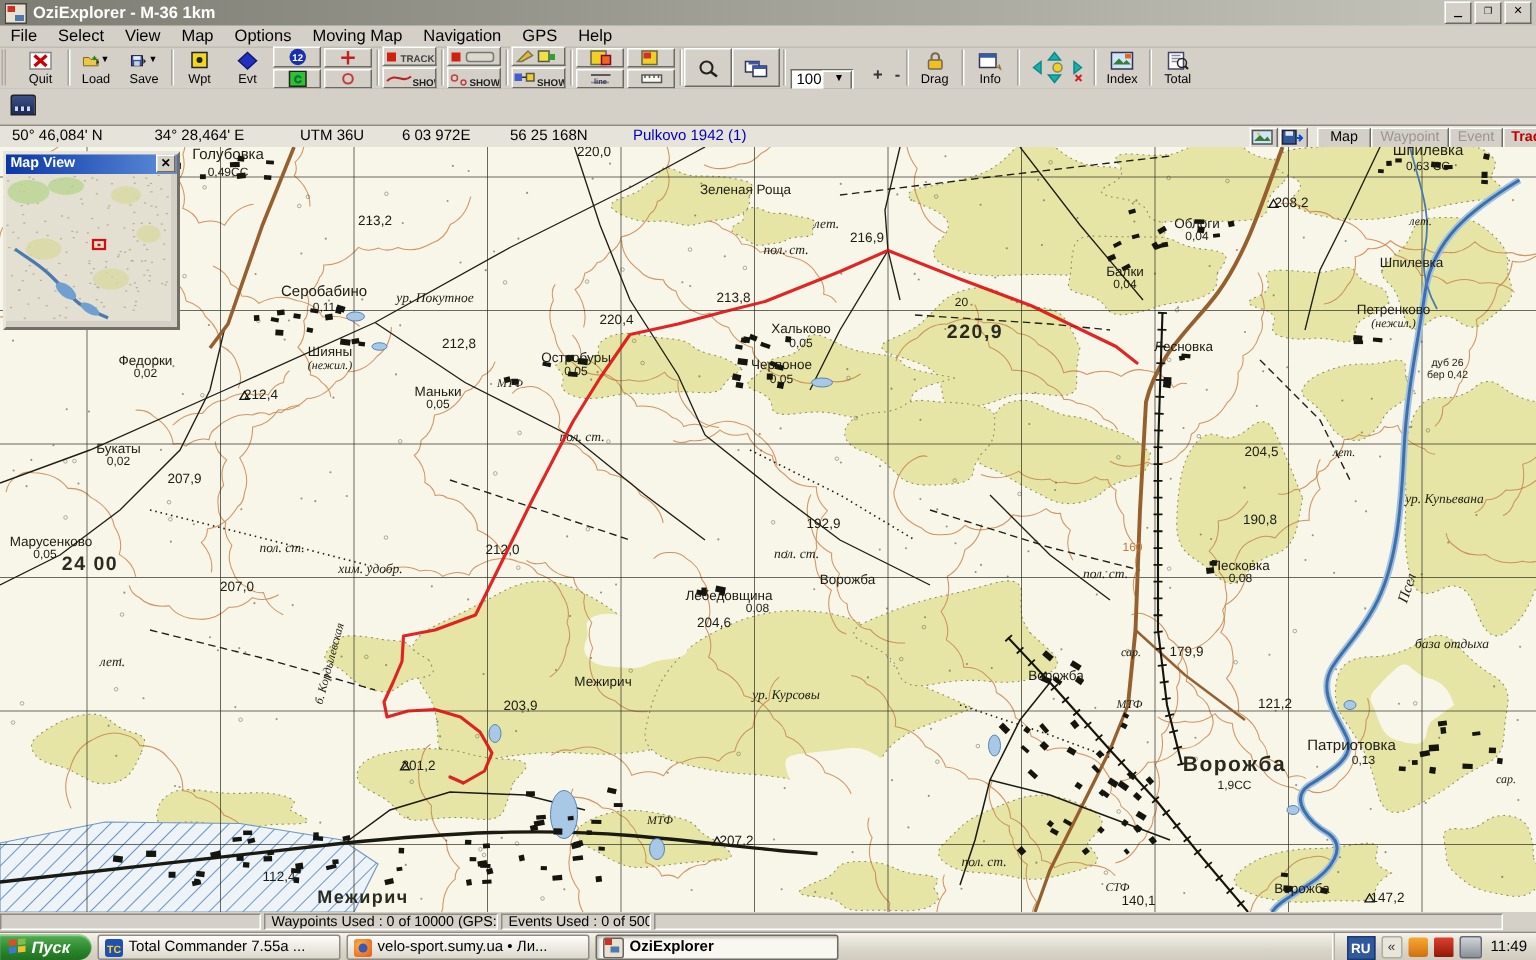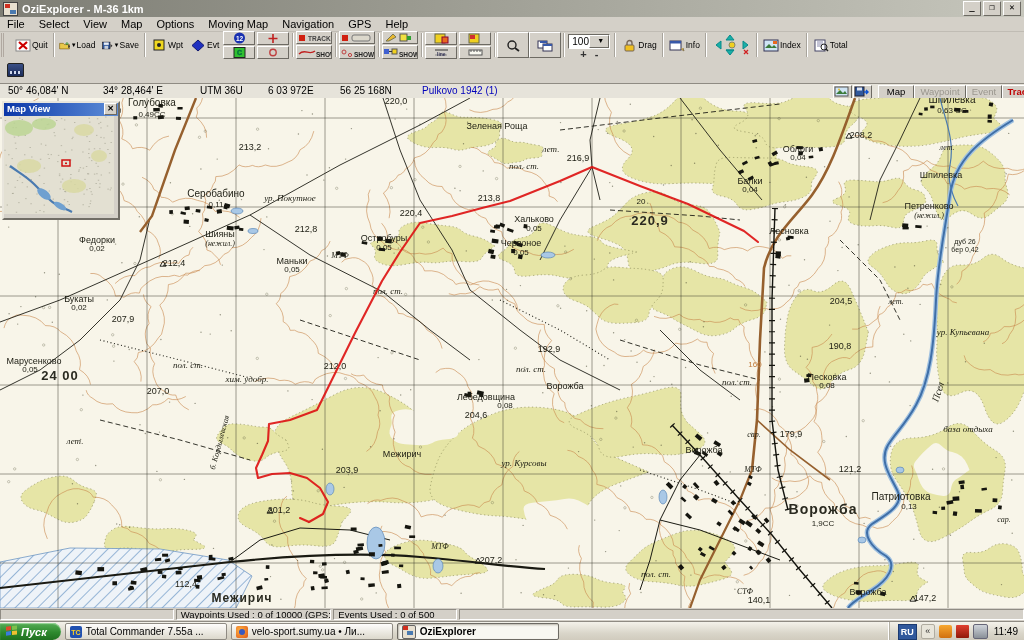--- a/index.html
+++ b/index.html
@@ -17,29 +17,29 @@
   .winbtn{width:16px;height:13px;background:#d4d0c8;border:1px solid;border-color:#fff #6d6a63 #6d6a63 #fff;
     font-size:9px;line-height:11px;text-align:center;color:#000;font-weight:bold;font-family:"DejaVu Sans Mono",monospace;}
   #menubar{position:absolute;left:0;top:17px;width:1024px;height:14px;display:flex;align-items:center;
     font-size:11px;color:#000;border-bottom:1px solid #c0bcb4;}
   .menuitem{padding:0 7px;}
   
   #toolbar{position:absolute;left:0;top:31px;width:1024px;height:28px;display:flex;align-items:stretch;
     border-bottom:1px solid #aaa69e;}
   .tb-handle{width:6px;margin:2px 1px;border-left:3px double #b0a8a0;}
   .tb-sep{width:1px;margin:2px 2px;background:#a8a49c;box-shadow:1px 0 0 #fff;}
-  .tb-btn{display:flex;flex-direction:row;align-items:center;justify-content:center;
+  .tb-btn{display:flex;flex-direction:column;align-items:center;justify-content:center;
     min-width:26px;padding:1px 2px;margin:1px 0;border:1px solid transparent;}
   .tb-btn.raised{border-color:#fff #6d6a63 #6d6a63 #fff;background:#d4d0c8;}
   .tb-btn .lbl{font-size:8.5px;color:#000;line-height:9px;margin-top:1px;white-space:nowrap;}
   .tb-ic{width:18px;height:13px;position:relative;display:flex;align-items:center;justify-content:center;}
   .tb-col{display:flex;flex-direction:column;justify-content:center;gap:1px;margin:1px 1px;}
   .tb-mini{height:12px;min-width:30px;display:flex;align-items:center;justify-content:center;gap:2px;
     border:1px solid;border-color:#fff #6d6a63 #6d6a63 #fff;background:#d4d0c8;font-size:7px;font-weight:bold;}
-  .zoombox{display:flex;flex-direction:column;justify-content:center;gap:1px;margin:15px 2px;}
+  .zoombox{display:flex;flex-direction:row;justify-content:center;gap:13px;margin:15px 2px;}
   .zoomsel{width:40px;height:13px;background:#fff;border:1px solid;border-color:#6d6a63 #fff #fff #6d6a63;
     font-size:10px;display:flex;align-items:center;}
   .zoomsel span{flex:1;padding-left:3px;color:#000;}
   .zoomsel .dd{width:13px;height:11px;background:#d4d0c8;border:1px solid;border-color:#fff #6d6a63 #6d6a63 #fff;
     font-size:7px;text-align:center;line-height:10px;}
   .pm{display:flex;gap:8px;justify-content:center;font-size:11px;font-weight:bold;color:#333;line-height:9px;}
   
   #subbar{position:absolute;left:0;top:59px;width:1024px;height:24px;background:#d4d0c8;border-bottom:1px solid #b8b4ac;}
   #minibar-icon{position:absolute;left:7px;top:4px;width:15px;height:12px;background:linear-gradient(#3a4f86,#1c2c5a);
     border:1px solid #222;border-radius:2px 2px 0 0;}
@@ -1325,21 +1325,21 @@
           <ellipse cx="56" cy="90" rx="7" ry="3" fill="#6fa0d0" transform="rotate(30 56 90)"></ellipse>
           <rect x="58" y="44" width="8" height="6" fill="none" stroke="#d01010" stroke-width="1.5"></rect>
           <rect x="61" y="46.5" width="2" height="1.6" fill="#d01010"></rect>
         </svg>
     </div>
   </div>
 
   <div id="statusbar">
       <div class="statcell" style="width: 174px;"></div>
       <div class="statcell" style="width: 156px;">Waypoints Used : 0 of 10000  (GPS:250)</div>
-      <div class="statcell" style="width: 124px;">Events Used : 0 of 500</div>
+      <div class="statcell" style="width: 100px;">Events Used : 0 of 500</div>
       <div class="statcell" style="width: 566px;"></div>
     </div>
 
   <div id="taskbar">
     <div id="startbtn">
       <span class="flag">
         <i style="background:#e04a2a"></i>
           <i style="background:#7ec04a"></i>
           <i style="background:#3a7ae0"></i>
           <i style="background:#f0c030"></i>

